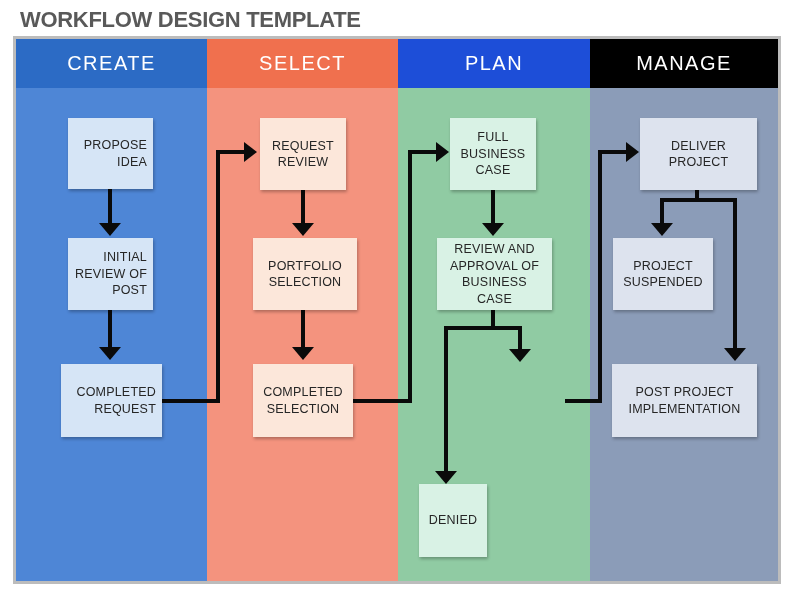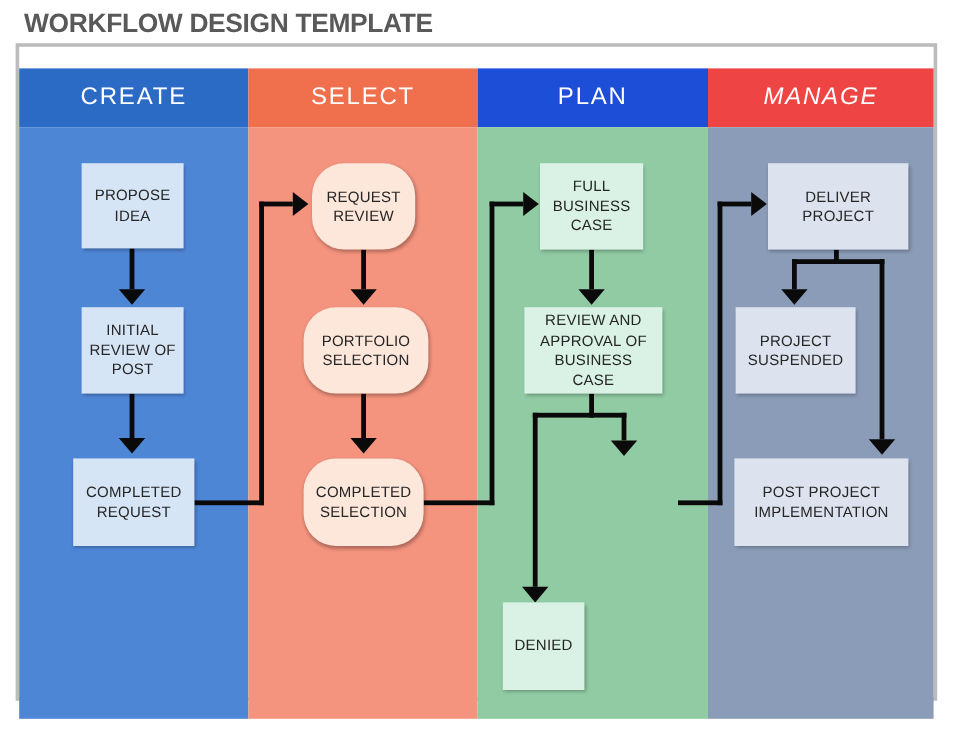--- a/index.html
+++ b/index.html
@@ -15,54 +15,54 @@
     position: absolute; left: 20px; top: 7px;
     font-size: 22px; font-weight: bold; letter-spacing: -0.3px;
     color: #595959;
   }
 
   .board {
     position: absolute; left: 13px; top: 36px;
     width: 768px; height: 548px;
     border: 3px solid #bcbcbc;
   }
-  .board-inner { position: absolute; left: 0; top: 0; width: 762px; height: 542px; margin-top: 18px; }
+  .board-inner { position: absolute; left: 0; top: 0; width: 762px; height: 542px; }
 
   .cols { display: flex; width: 762px; height: 542px; }
   .col { display: flex; flex-direction: column; }
   .col-create { width: 191px; }
   .col-select { width: 191px; }
   .col-plan   { width: 192px; }
   .col-manage { width: 188px; }
   .col-header {
     height: 49px; display: flex; align-items: center; justify-content: center;
     color: #ffffff; font-size: 20px; letter-spacing: 1.5px; font-weight: 400;
   }
   .col-body { flex: 1; }
 
   .col-create .col-header { background: #2c6bc5; }
   .col-create .col-body   { background: #4e86d6; }
   .col-select .col-header { background: #f0704e; }
   .col-select .col-body   { background: #f4937e; }
   .col-plan   .col-header { background: #1d4ed8; }
   .col-plan   .col-body   { background: #90cba3; }
-  .col-manage .col-header { background: #ef4444; font-style: italic; }
+  .col-manage .col-header { background: #000000; }
   .col-manage .col-body   { background: #8b9cb8; }
 
   .node {
     position: absolute;
     display: flex; align-items: center; justify-content: center;
     text-align: center;
     font-size: 12.5px; letter-spacing: 0.2px; line-height: 1.32;
     color: #262626;
     box-shadow: 1px 2px 3px rgba(0,0,0,0.28);
     padding: 4px 6px;
   }
-  .node.fill-create { background: #d6e5f6; }
-  .node.fill-select { background: #fce7da; border-radius: 27px; }
+  .node.fill-create { background: #d6e5f6; text-align: right; }
+  .node.fill-select { background: #fce7da; }
   .node.fill-plan   { background: #d9f2e5; }
   .node.fill-manage { background: #dde3ee; }
 
   .seg { position: absolute; background: #0a0a0a; }
   .arrow-down {
     position: absolute; width: 0; height: 0;
     border-left: 11px solid transparent;
     border-right: 11px solid transparent;
     border-top: 13px solid #0a0a0a;
   }

